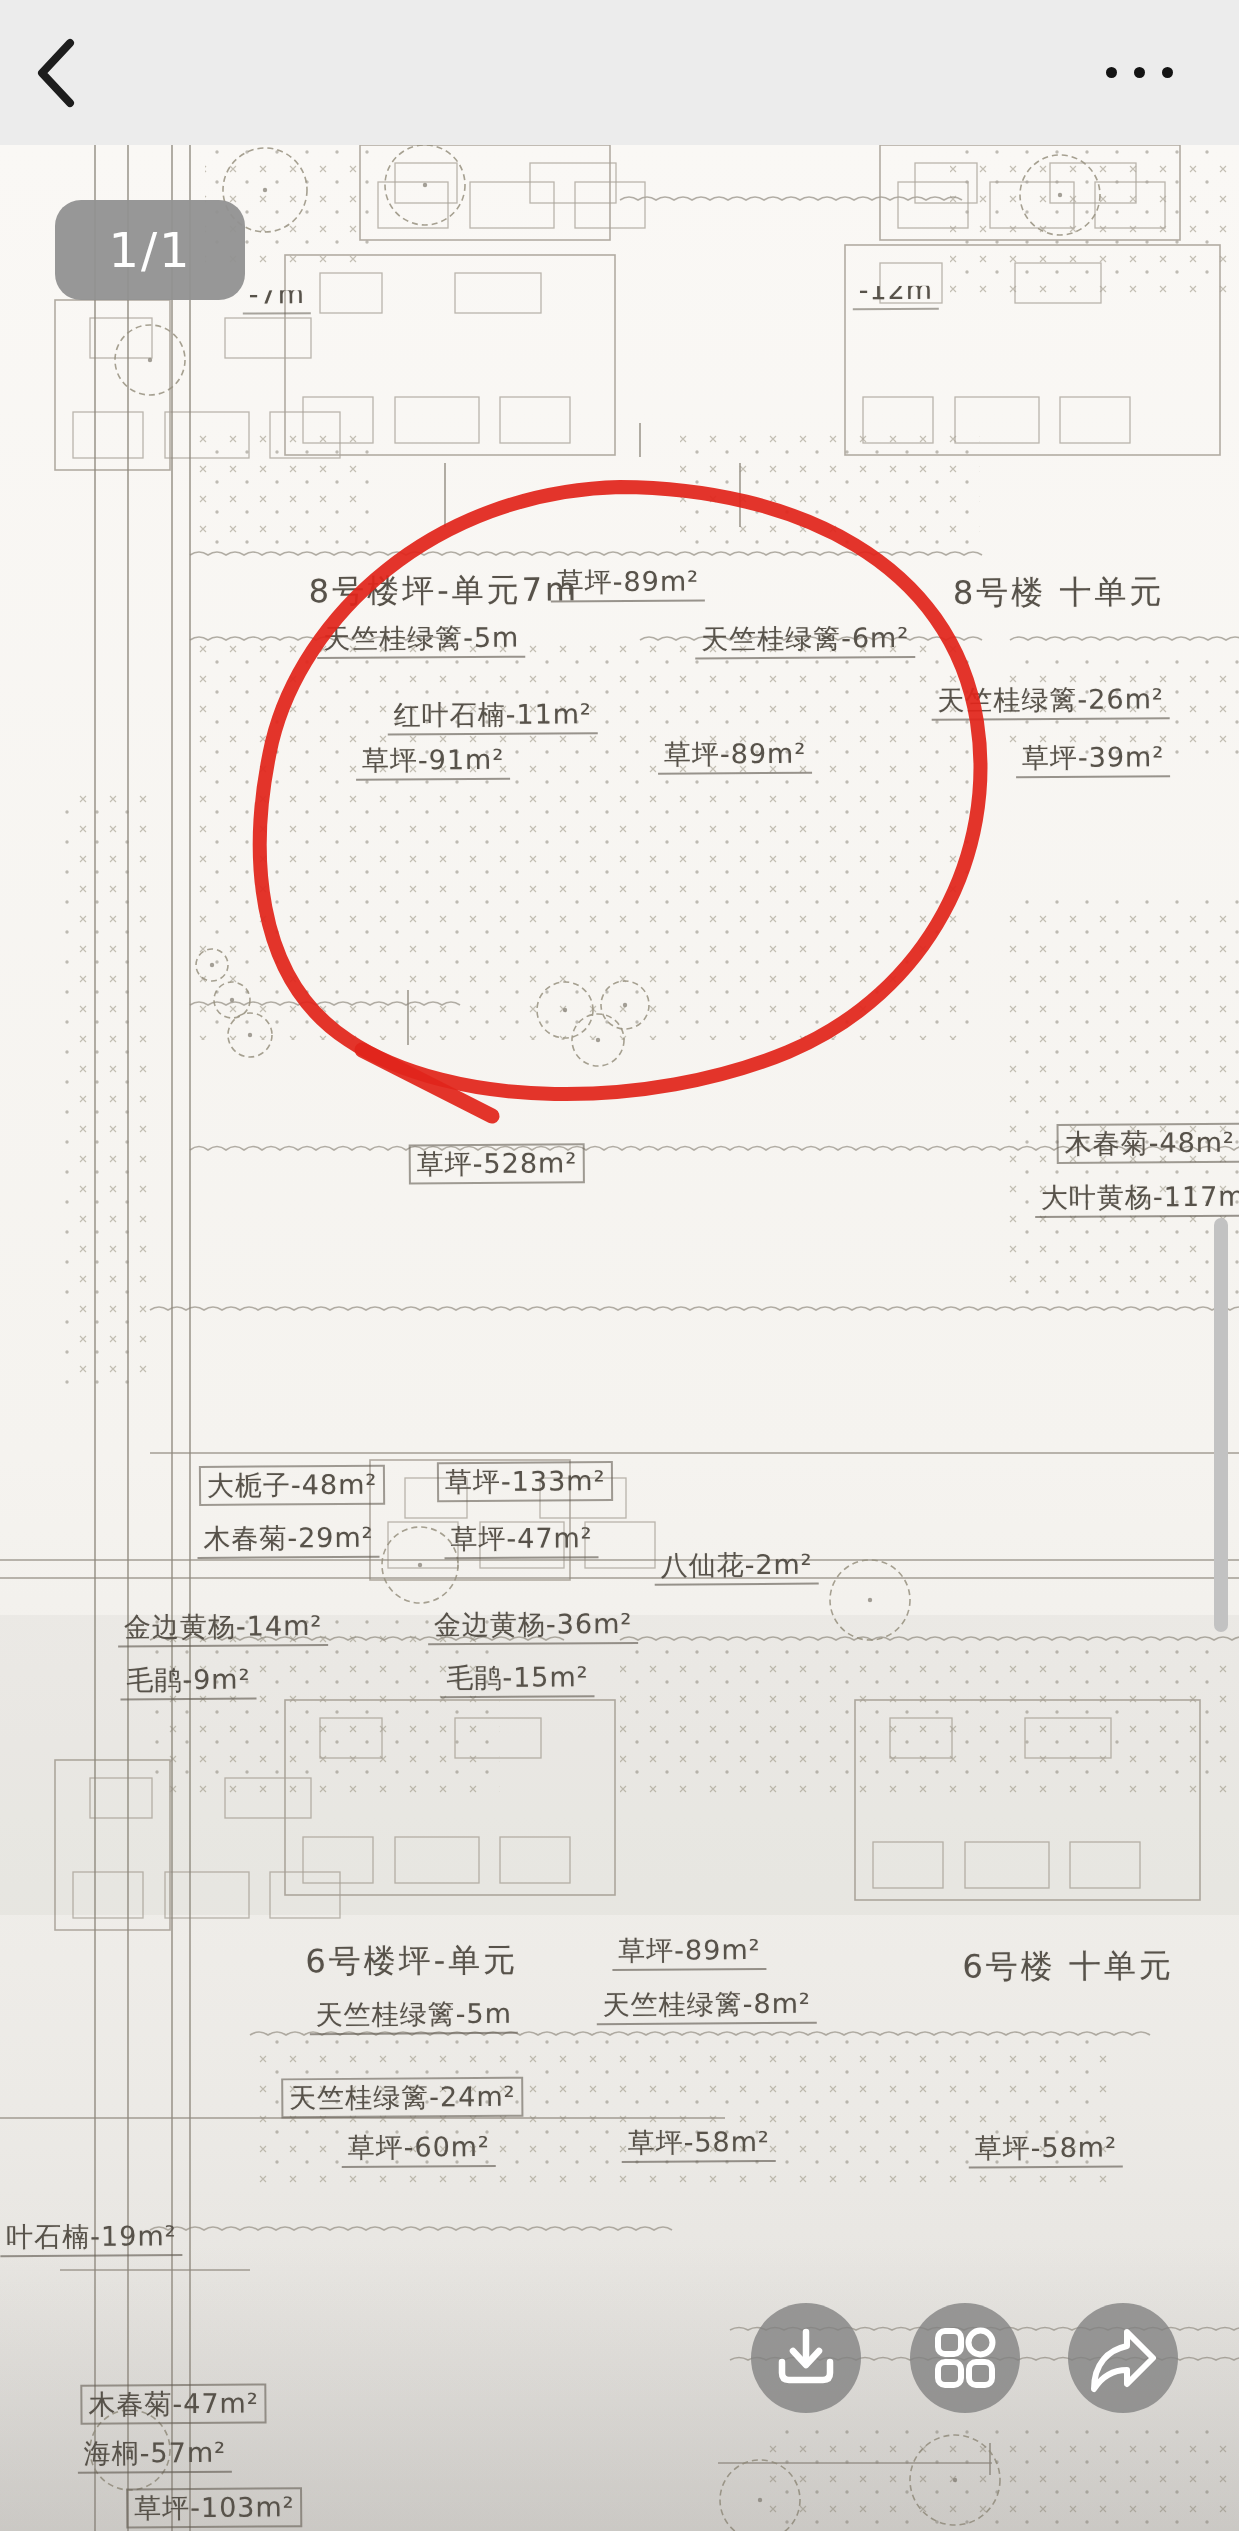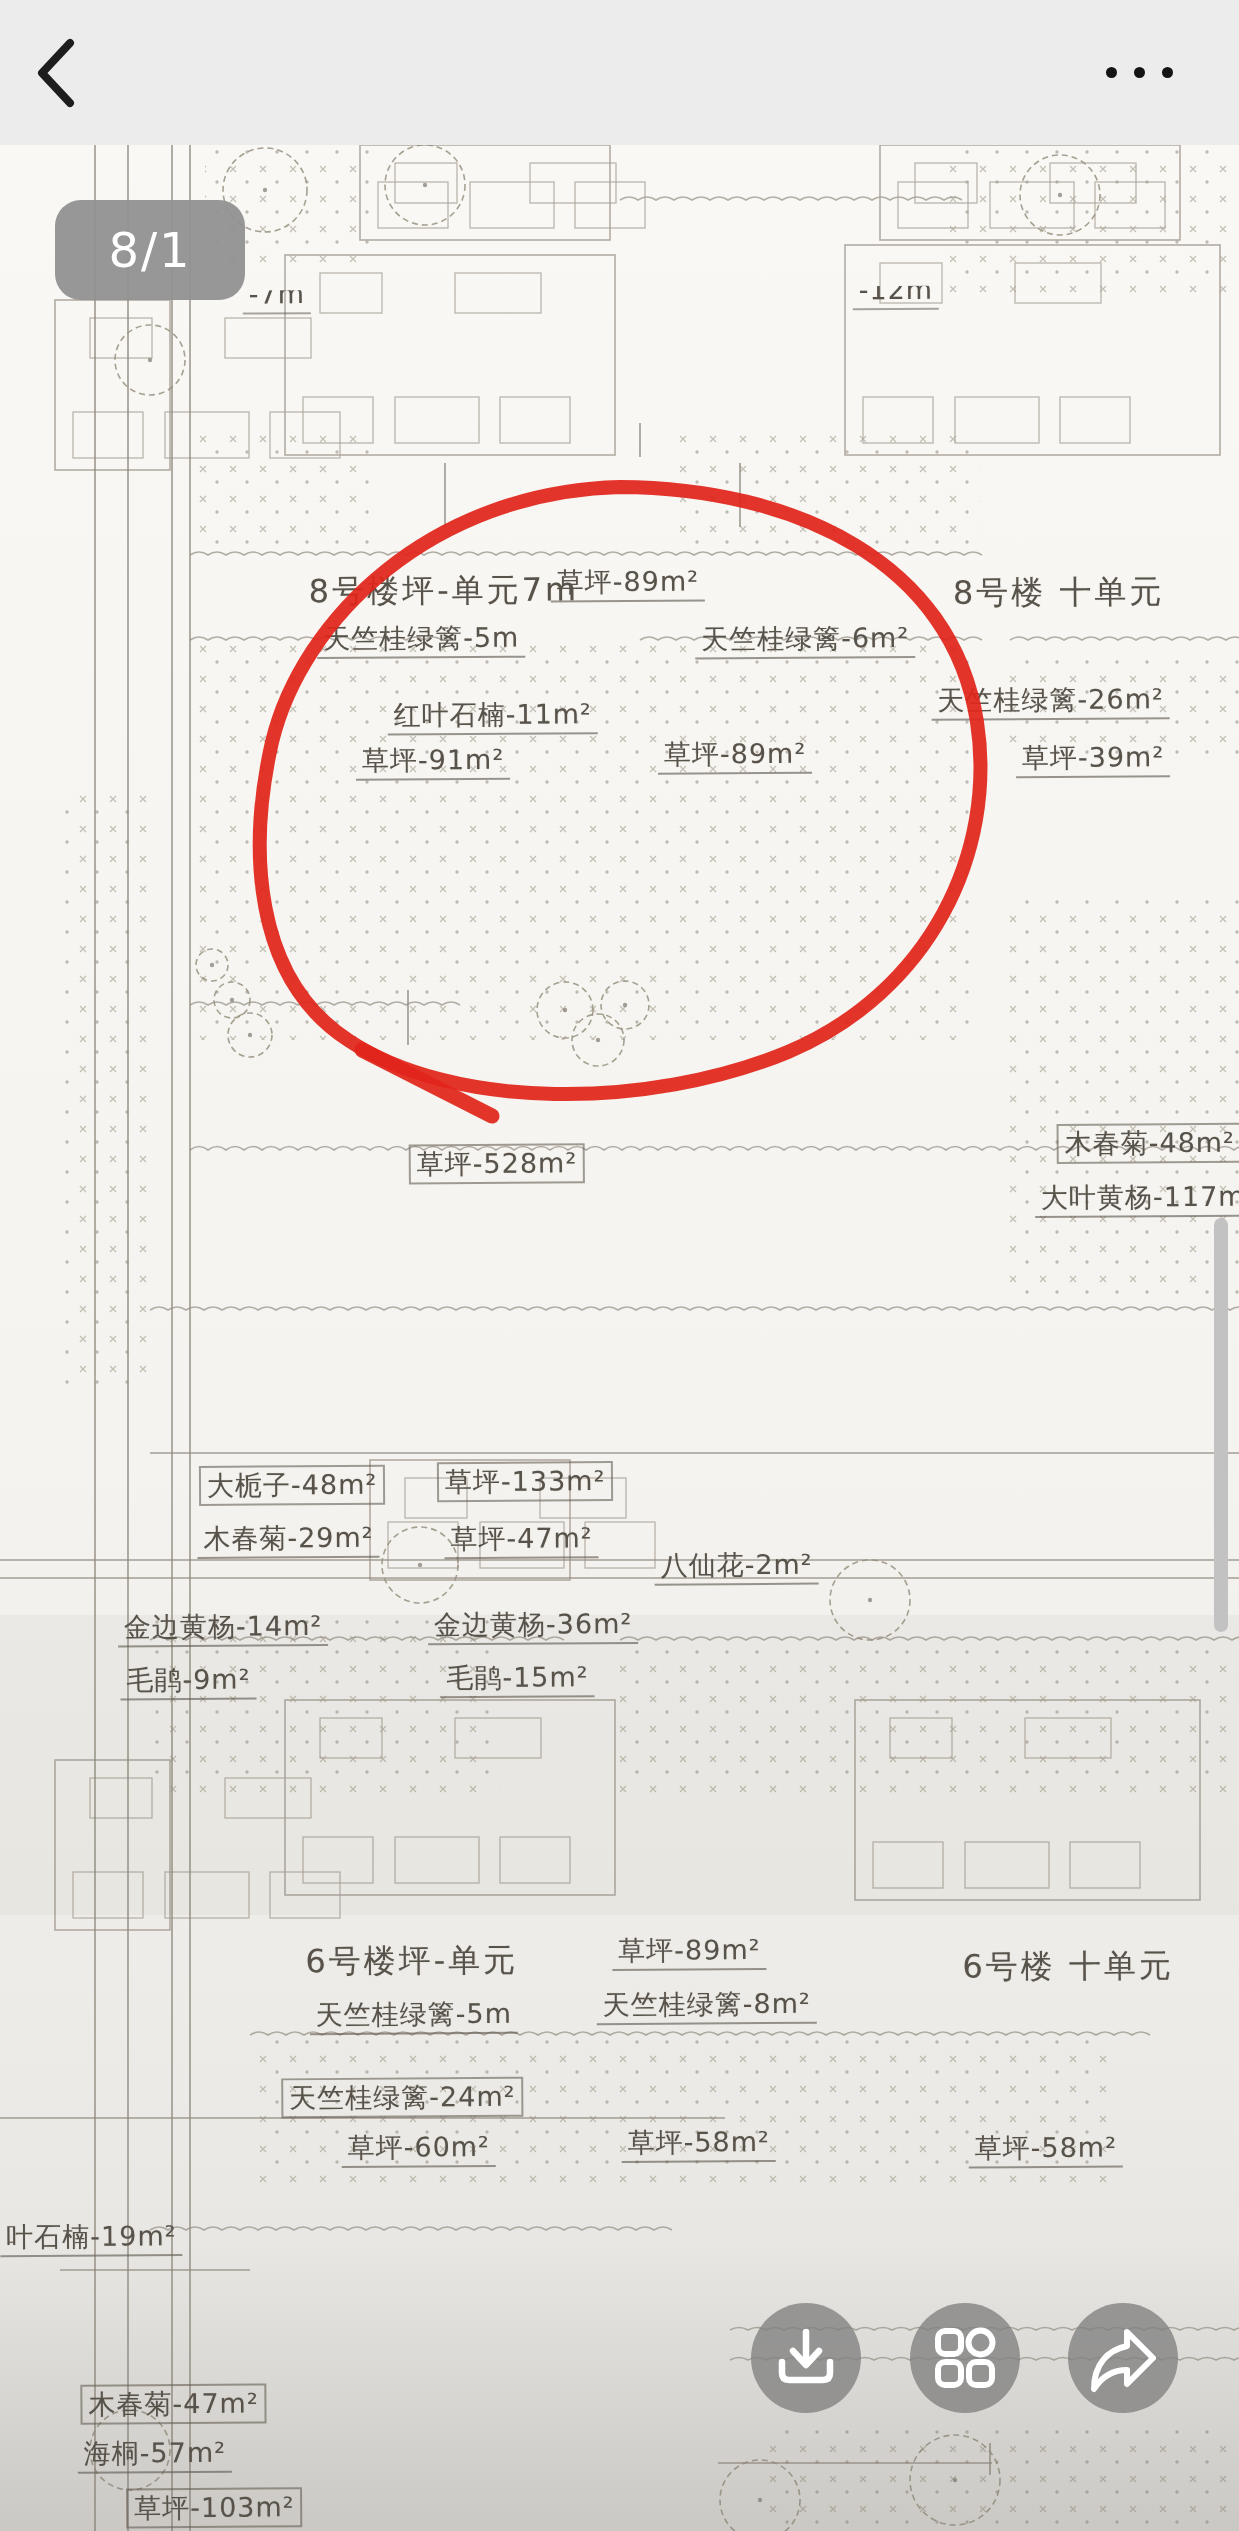--- a/index.html
+++ b/index.html
@@ -253,21 +253,21 @@
 <svg id="annotation" width="1239" height="2531" viewBox="0 0 1239 2531">
   <path d="M620 487
            C 795 488, 952 562, 977 722
            C 997 852, 930 992, 788 1052
            C 648 1110, 452 1110, 348 1040
            C 253 978, 248 848, 272 742
            C 302 618, 432 492, 620 487" fill="none" stroke="#e1251b" stroke-width="14" stroke-linecap="round" opacity="0.93"></path>
   <path d="M362 1050 L 492 1116" fill="none" stroke="#e1251b" stroke-width="15" stroke-linecap="round" opacity="0.93"></path>
 </svg>
 
-<div class="page-badge">8/1</div>
+<div class="page-badge">1/1</div>
 
 <div class="scrollbar"></div>
 
 <div class="fab-row">
   <button class="fab" style="left:751px;">
     <svg width="70" height="70" viewBox="-35 -35 70 70">
       <path d="M0 -26 L0 6" stroke="#fff" stroke-width="6.5" stroke-linecap="round" fill="none"></path>
       <path d="M-13 -7 L0 7 L13 -7" stroke="#fff" stroke-width="6.5" stroke-linecap="round" stroke-linejoin="round" fill="none"></path>
       <path d="M-24 4 L-24 15 Q-24 22 -17 22 L17 22 Q24 22 24 15 L24 4" stroke="#fff" stroke-width="6.5" stroke-linecap="round" fill="none"></path>
     </svg>

